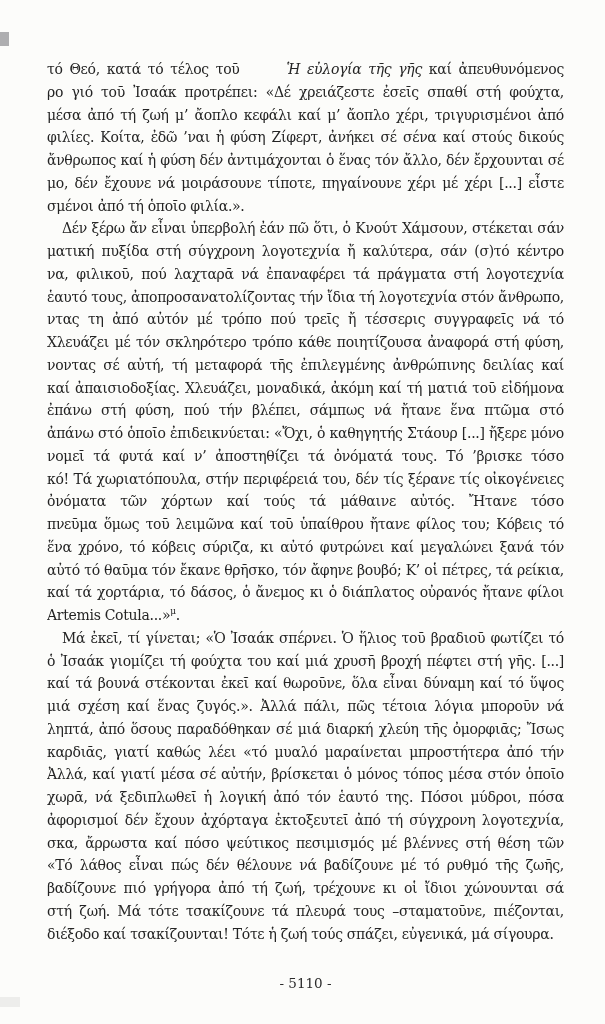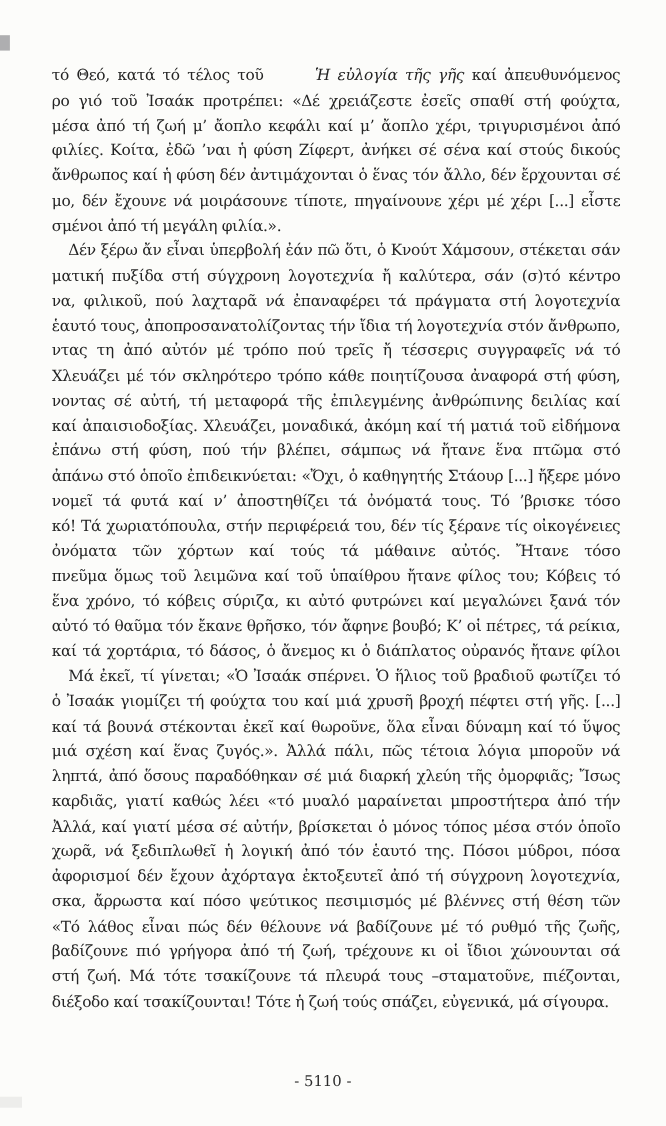--- a/index.html
+++ b/index.html
@@ -35,21 +35,21 @@
   }
   .line.ind { text-indent: 15px; }
   .line i { font-style: italic; margin-left: 40px; }
   .line sup {
     font-size: 9px;
     vertical-align: super;
     line-height: 0;
   }
   .footer {
     position: absolute;
-    left: 35px; width: 517px; top: 975px;
+    left: 47px; width: 517px; top: 975px;
     text-align: center;
     font-size: 13.5px;
     color: #2b2b2b;
   }
   .scan-smudge-top {
     position: absolute;
     left: 0; top: 32px; width: 9px; height: 14px;
     background: #aeaeb0;
   }
   .scan-smudge-bottom {
@@ -64,40 +64,41 @@
 <div class="page">
   <div class="scan-smudge-top"></div>
   <div class="text-block">
       <div class="para">
         <div class="line j">τό Θεό, κατά τό τέλος τοῦ <i>Ἡ εὐλογία τῆς γῆς</i> καί ἀπευθυνόμενος πρός τό νεότε-</div>
         <div class="line j">ρο γιό τοῦ Ἰσαάκ προτρέπει: «Δέ χρειάζεστε ἐσεῖς σπαθί στή φούχτα, πηγαίνετε</div>
         <div class="line j">μέσα ἀπό τή ζωή μ’ ἄοπλο κεφάλι καί μ’ ἄοπλο χέρι, τριγυρισμένοι ἀπό μεγάλες</div>
         <div class="line j">φιλίες. Κοίτα, ἐδῶ ’ναι ἡ φύση Ζίφερτ, ἀνήκει σέ σένα καί στούς δικούς σου. Ὁ</div>
         <div class="line j">ἄνθρωπος καί ἡ φύση δέν ἀντιμάχονται ὁ ἕνας τόν ἄλλο, δέν ἔρχουνται σέ πόλε-</div>
         <div class="line j">μο, δέν ἔχουνε νά μοιράσουνε τίποτε, πηγαίνουνε χέρι μέ χέρι [...] εἶστε τριγυρι-</div>
-        <div class="line">σμένοι ἀπό τή μεγάλη φιλία.».</div>
+        <div class="line">σμένοι ἀπό τή ὁποῖο φιλία.».</div>
       </div>
       <div class="para">
         <div class="line j ind">Δέν ξέρω ἄν εἶναι ὑπερβολή ἐάν πῶ ὅτι, ὁ Κνούτ Χάμσουν, στέκεται σάν πραγ-</div>
         <div class="line j">ματική πυξίδα στή σύγχρονη λογοτεχνία ἤ καλύτερα, σάν (σ)τό κέντρο ἑνός κυκλώ-</div>
         <div class="line j">να, φιλικοῦ, πού λαχταρᾶ νά ἐπαναφέρει τά πράγματα στή λογοτεχνία μέσα στόν</div>
         <div class="line j">ἑαυτό τους, ἀποπροσανατολίζοντας τήν ἴδια τή λογοτεχνία στόν ἄνθρωπο, ἐξαρτώ-</div>
         <div class="line j">ντας τη ἀπό αὐτόν μέ τρόπο πού τρεῖς ἤ τέσσερις συγγραφεῖς νά τό μπόρεσαν.</div>
         <div class="line j">Χλευάζει μέ τόν σκληρότερο τρόπο κάθε ποιητίζουσα ἀναφορά στή φύση, διακρί-</div>
         <div class="line j">νοντας σέ αὐτή, τή μεταφορά τῆς ἐπιλεγμένης ἀνθρώπινης δειλίας καί διαστροφῆς</div>
         <div class="line j">καί ἀπαισιοδοξίας. Χλευάζει, μοναδικά, ἀκόμη καί τή ματιά τοῦ εἰδήμονα ἀνθρώπου</div>
         <div class="line j">ἐπάνω στή φύση, πού τήν βλέπει, σάμπως νά ἤτανε ἕνα πτῶμα στό ἐργαστήρι του,</div>
         <div class="line j">ἀπάνω στό ὁποῖο ἐπιδεικνύεται: «Ὄχι, ὁ καθηγητής Στάουρ [...] ἤξερε μόνο νά ταξι-</div>
         <div class="line j">νομεῖ τά φυτά καί ν’ ἀποστηθίζει τά ὀνόματά τους. Τό ’βρισκε τόσο διασκεδαστι-</div>
         <div class="line j">κό! Τά χωριατόπουλα, στήν περιφέρειά του, δέν τίς ξέρανε τίς οἰκογένειες καί τά</div>
         <div class="line j">ὀνόματα τῶν χόρτων καί τούς τά μάθαινε αὐτός. Ἤτανε τόσο διασκεδαστικό. § Τό</div>
         <div class="line j">πνεῦμα ὅμως τοῦ λειμῶνα καί τοῦ ὑπαίθρου ἤτανε φίλος του; Κόβεις τό φυτό τόν</div>
         <div class="line j">ἕνα χρόνο, τό κόβεις σύριζα, κι αὐτό φυτρώνει καί μεγαλώνει ξανά τόν ἄλλον –</div>
         <div class="line j">αὐτό τό θαῦμα τόν ἔκανε θρῆσκο, τόν ἄφηνε βουβό; Κ’ οἱ πέτρες, τά ρείκια, τά βάτα</div>
         <div class="line j">καί τά χορτάρια, τό δάσος, ὁ ἄνεμος κι ὁ διάπλατος οὐρανός ἤτανε φίλοι του;</div>
+        <div class="line">Artemis Cotula...»<sup>μ</sup>.</div>
       </div>
       <div class="para">
         <div class="line j ind">Μά ἐκεῖ, τί γίνεται; «Ὁ Ἰσαάκ σπέρνει. Ὁ ἥλιος τοῦ βραδιοῦ φωτίζει τό στάρι,</div>
         <div class="line j">ὁ Ἰσαάκ γιομίζει τή φούχτα του καί μιά χρυσῆ βροχή πέφτει στή γῆς. [...] τό δάσος</div>
         <div class="line j">καί τά βουνά στέκονται ἐκεῖ καί θωροῦνε, ὅλα εἶναι δύναμη καί τό ὕψος ἐδῶ εἶναι</div>
         <div class="line j">μιά σχέση καί ἕνας ζυγός.». Ἀλλά πάλι, πῶς τέτοια λόγια μποροῦν νά γίνουν ἀντι-</div>
         <div class="line j">ληπτά, ἀπό ὅσους παραδόθηκαν σέ μιά διαρκή χλεύη τῆς ὀμορφιᾶς; Ἴσως μέσῳ τῆς</div>
         <div class="line j">καρδιᾶς, γιατί καθώς λέει «τό μυαλό μαραίνεται μπροστήτερα ἀπό τήν καρδιά.»,</div>
         <div class="line j">Ἀλλά, καί γιατί μέσα σέ αὐτήν, βρίσκεται ὁ μόνος τόπος μέσα στόν ὁποῖο μπορεῖ,</div>
         <div class="line j">χωρᾶ, νά ξεδιπλωθεῖ ἡ λογική ἀπό τόν ἑαυτό της. Πόσοι μύδροι, πόσα τσιτάτα καί</div>

